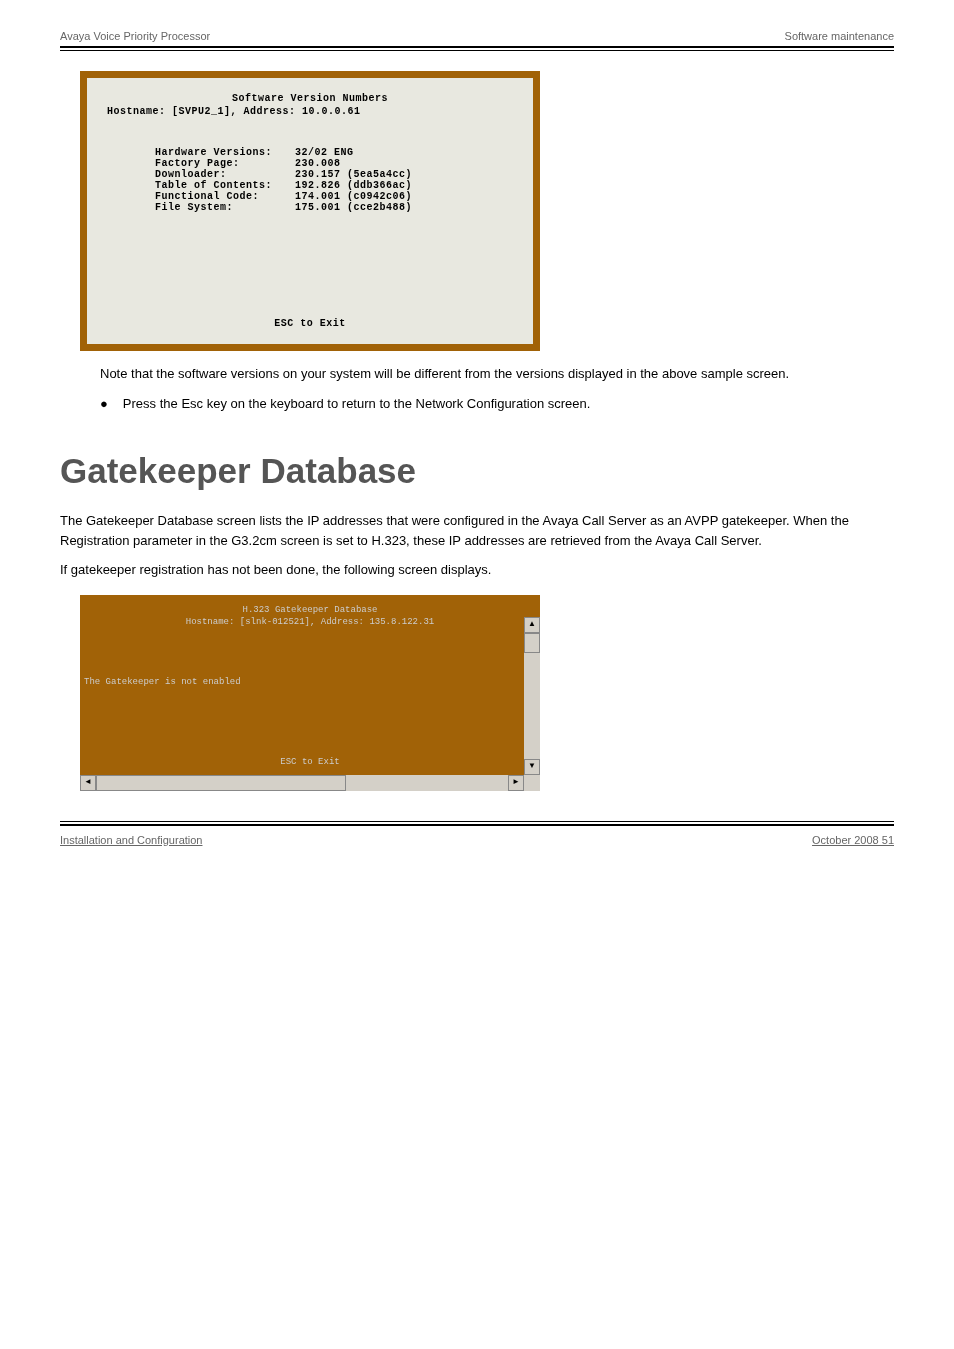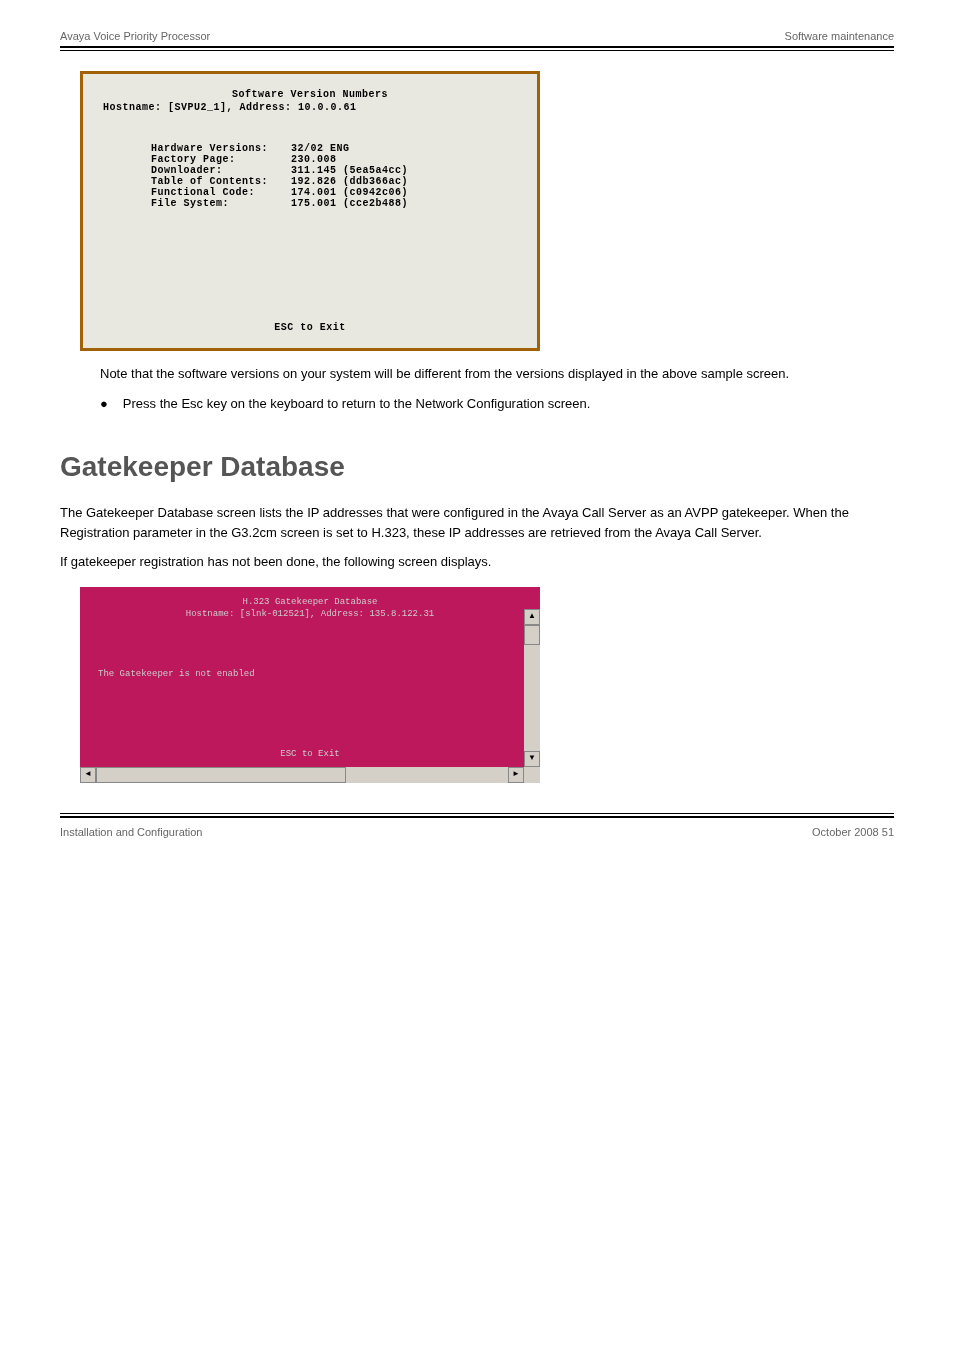--- a/index.html
+++ b/index.html
@@ -33,21 +33,21 @@
     }
     .instruction-list {
       margin: 20px 0 20px 40px;
       font-size: 13px;
       line-height: 1.6;
     }
     .instruction-list li {
       margin-bottom: 6px;
     }
     .terminal-window {
-      border: 3px solid #a16207;
+      border: 7px solid #a16207;
       background: #e8e8e0;
       padding: 15px 20px;
       margin: 15px 0 15px 20px;
       width: 460px;
       height: 280px;
       font-family: 'Courier New', monospace;
       font-size: 10px;
       font-weight: bold;
       letter-spacing: 0.5px;
       position: relative;
@@ -83,21 +83,21 @@
     }
     .bullet-item {
       display: flex;
       margin: 10px 0 10px 40px;
       font-size: 13px;
     }
     .bullet-dot {
       margin-right: 15px;
     }
     .section-heading {
-      font-size: 28px;
+      font-size: 35px;
       font-weight: bold;
       color: #555;
       margin: 40px 0 20px 0;
     }
     .body-text {
       font-size: 13px;
       margin: 10px 0;
       line-height: 1.5;
     }
     .telnet-window {
@@ -134,25 +134,25 @@
       width: 18px;
       height: 16px;
       background: #d4d0c8;
       border: 1px solid #888;
       font-size: 9px;
       text-align: center;
       line-height: 14px;
       cursor: pointer;
     }
     .telnet-content {
-      background: #be185d;
+      background: #a16207;
       color: #ccc;
       font-family: 'Courier New', monospace;
       font-size: 9px;
-      padding: 10px 18px;
+      padding: 10px 4px;
       height: 196px;
       position: relative;
     }
     .telnet-content-title {
       text-align: center;
       margin-bottom: 2px;
     }
     .telnet-content-subtitle {
       text-align: center;
       margin-bottom: 50px;
@@ -233,20 +233,21 @@
     }
     .footer-line-thick {
       border-top: 2px solid #000;
       margin-bottom: 8px;
     }
     .footer-text {
       display: flex;
       justify-content: space-between;
       font-size: 11px;
       color: #666;
+      text-decoration: underline;
     }
   </style>
 </head>
 <body>
 
 <div class="page">
   <div class="header-text">
     <span>Avaya Voice Priority Processor</span>
     <span>Software maintenance</span>
   </div>
@@ -260,21 +261,21 @@
     <div class="terminal-row">
       <span class="terminal-label">Hardware Versions:</span>
       <span class="terminal-value">32/02 ENG</span>
     </div>
     <div class="terminal-row">
       <span class="terminal-label">Factory Page:</span>
       <span class="terminal-value">230.008</span>
     </div>
     <div class="terminal-row">
       <span class="terminal-label">Downloader:</span>
-      <span class="terminal-value">311.145 (5ea5a4cc)</span>
+      <span class="terminal-value">230.157 (5ea5a4cc)</span>
     </div>
     <div class="terminal-row">
       <span class="terminal-label">Table of Contents:</span>
       <span class="terminal-value">192.826 (ddb366ac)</span>
     </div>
     <div class="terminal-row">
       <span class="terminal-label">Functional Code:</span>
       <span class="terminal-value">174.001 (c0942c06)</span>
     </div>
     <div class="terminal-row">

